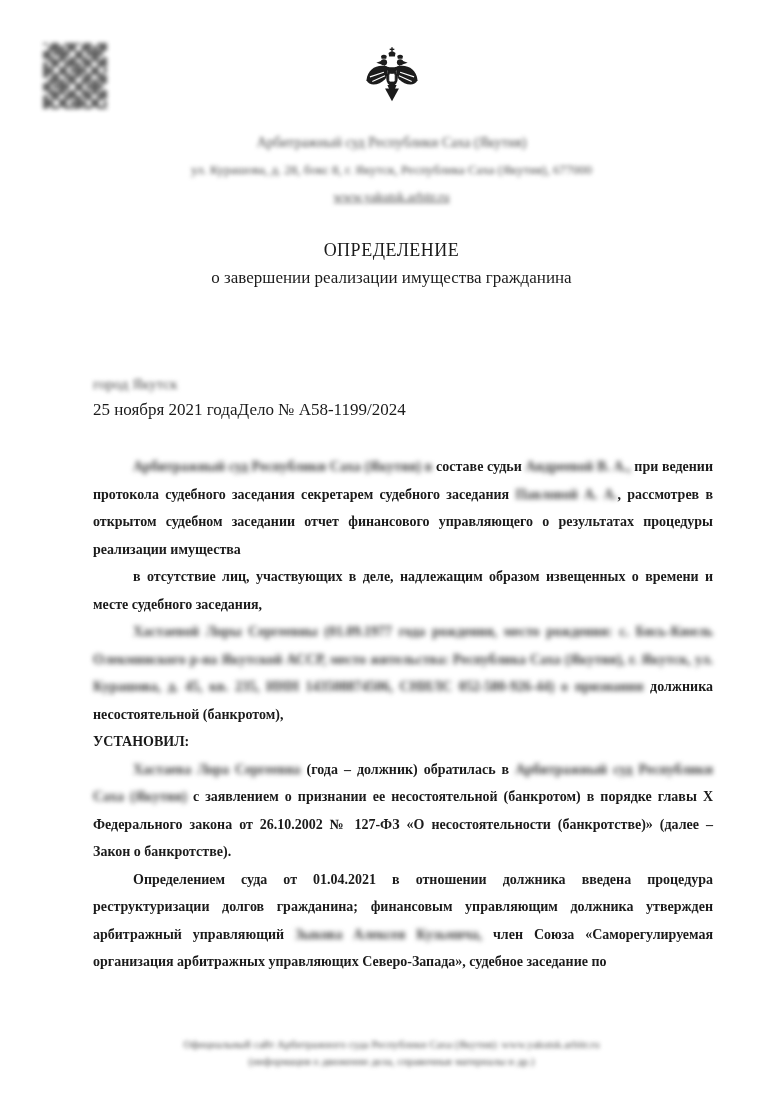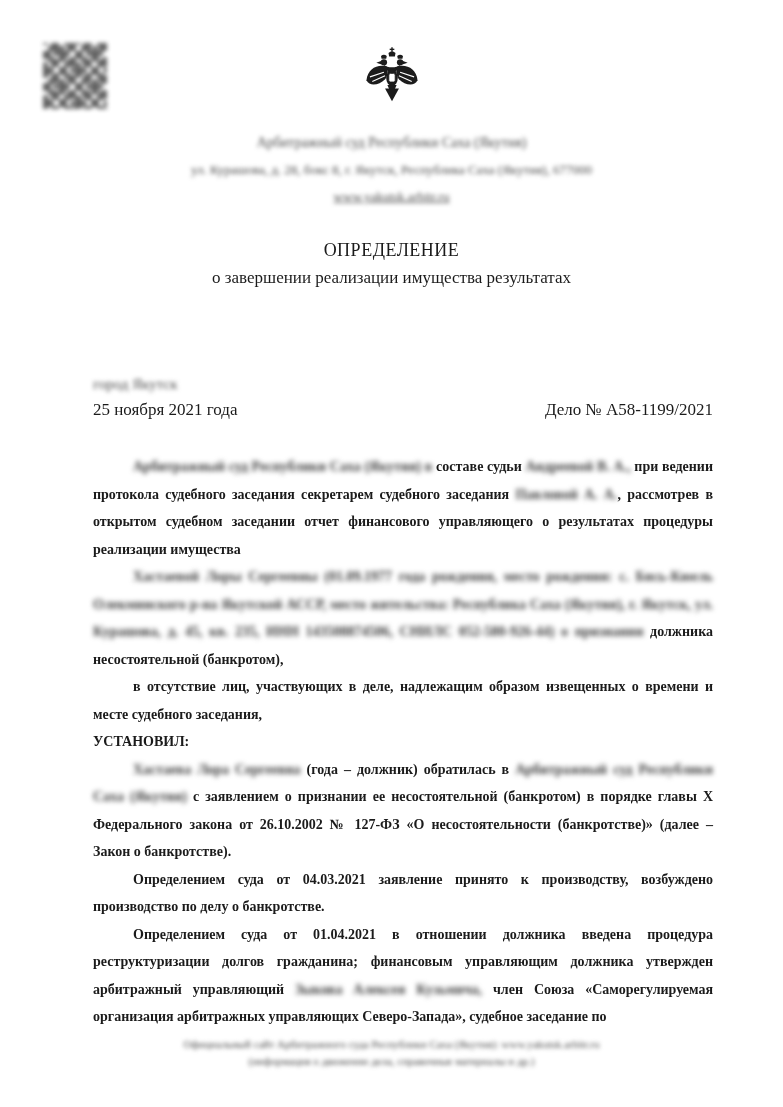--- a/index.html
+++ b/index.html
@@ -60,21 +60,21 @@
     position: absolute;
     left: 93px; top: 376px;
     font-size: 15px;
   }
 
   .date-row {
     position: absolute;
     left: 93px; top: 400px;
     width: 620px;
     display: flex;
-    justify-content: space-between;
+    justify-content: flex-start;
     font-size: 17px;
   }
 
   .content {
     position: absolute;
     left: 93px; top: 453px;
     width: 620px;
     font-size: 14px;
     line-height: 27.5px;
     text-align: justify;
@@ -132,37 +132,36 @@
   </div>
 
   <div class="court-header">
     <div class="ln1 r-soft">Арбитражный суд Республики Саха (Якутия)</div>
     <div class="ln2 r-soft">ул. Курашова, д. 28, бокс 8, г. Якутск, Республика Саха (Якутия), 677000</div>
     <div class="ln3 r-soft">www.yakutsk.arbitr.ru</div>
   </div>
 
   <div class="title-block">
     <div class="t1">ОПРЕДЕЛЕНИЕ</div>
-    <div class="t2">о завершении реализации имущества результатах</div>
+    <div class="t2">о завершении реализации имущества гражданина</div>
   </div>
 
   <div class="city-line r-soft">город Якутск</div>
 
   <div class="date-row">
     <span>25 ноября 2021 года</span>
-    <span>Дело № А58-1199/2021</span>
+    <span>Дело № А58-1199/2024</span>
   </div>
 
   <div class="content">
     <p><span class="redacted">Арбитражный суд Республики Саха (Якутия) в </span><span>составе судьи </span><span class="redacted">Андреевой В. А.,</span><span> при ведении протокола судебного заседания секретарем судебного заседания </span><span class="redacted">Павловой А. А.</span><span>, рассмотрев в открытом судебном заседании отчет финансового управляющего о результатах процедуры реализации имущества</span></p>
+    <p><span>в отсутствие лиц, участвующих в деле, надлежащим образом извещенных о времени и месте судебного заседания,</span></p>
     <p><span class="redacted">Хастаевой Лоры Сергеевны (01.09.1977 года рождения, место рождения: с. Бясь-Кюель Олекминского р-на Якутской АССР, место жительства: Республика Саха (Якутия), г. Якутск, ул. Курашова, д. 45, кв. 235, ИНН 143508874506, СНИЛС 052-580-926-44) о признании </span><span>должника несостоятельной (банкротом),</span></p>
-    <p><span>в отсутствие лиц, участвующих в деле, надлежащим образом извещенных о времени и месте судебного заседания,</span></p>
     <div class="centered-heading">УСТАНОВИЛ:</div>
     <p><span class="redacted">Хастаева Лора Сергеевна</span><span> (года – должник) обратилась в </span><span class="redacted">Арбитражный суд Республики Саха (Якутия)</span><span> с заявлением о признании ее несостоятельной (банкротом) в порядке главы X Федерального закона от 26.10.2002 № 127-ФЗ «О несостоятельности (банкротстве)» (далее – Закон о банкротстве).</span></p>
-    <p><span>Определением суда от 04.03.2021 заявление принято к производству, возбуждено производство по делу о банкротстве.</span></p>
     <p><span>Определением суда от 01.04.2021 в отношении должника введена процедура реструктуризации долгов гражданина; финансовым управляющим должника утвержден арбитражный управляющий </span><span class="redacted">Зыкова Алексея Кузьмича,</span><span> член Союза «Саморегулируемая организация арбитражных управляющих Северо-Запада», судебное заседание по</span></p>
   </div>
 
   <div class="footer">
     <div class="r-soft">Официальный сайт Арбитражного суда Республики Саха (Якутия): www.yakutsk.arbitr.ru</div>
     <div class="r-soft">(информация о движении дела, справочные материалы и др.)</div>
   </div>
 
 </div>
 

